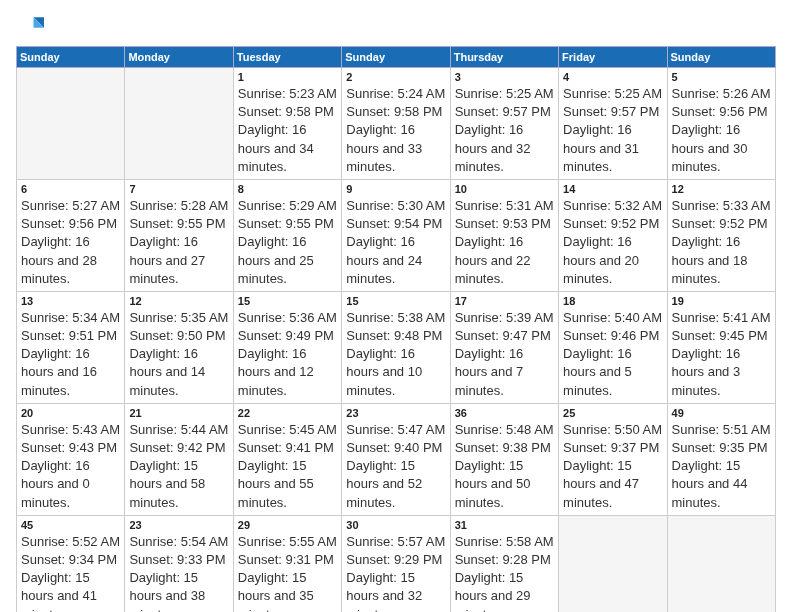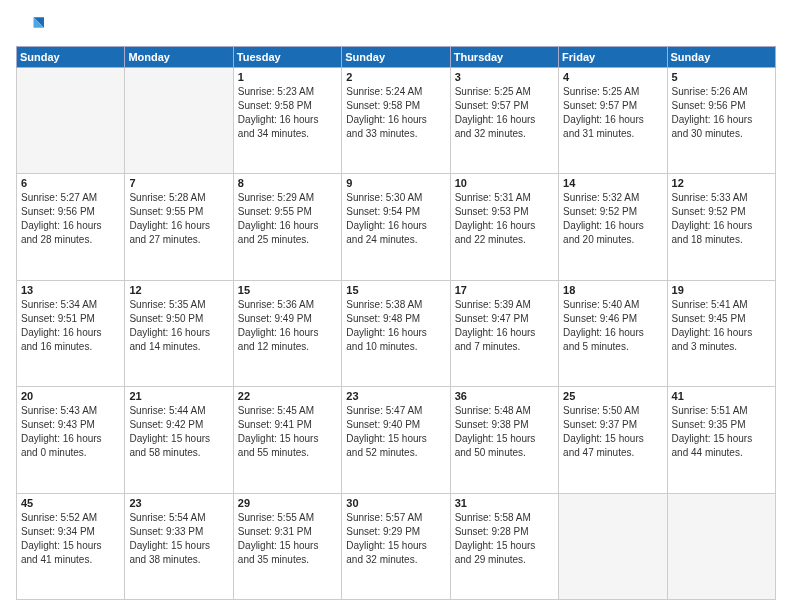--- a/index.html
+++ b/index.html
@@ -82,21 +82,21 @@
     .calendar td.empty {
       background: #f5f5f5;
     }
     .day-num {
       font-size: 11px;
       font-weight: bold;
       color: #222;
       margin-bottom: 2px;
     }
     .day-info {
-      font-size: 10px;
+      font-size: 13px;
       color: #333;
       line-height: 1.4;
     }
   </style>
 </head>
 <body>
 
 <div class="page">
   <div class="header">
     <div class="logo">
@@ -232,21 +232,21 @@
           </td>
           <td>
             <div class="day-num">36</div>
             <div class="day-info">Sunrise: 5:48 AM<br>Sunset: 9:38 PM<br>Daylight: 15 hours and 50 minutes.</div>
           </td>
           <td>
             <div class="day-num">25</div>
             <div class="day-info">Sunrise: 5:50 AM<br>Sunset: 9:37 PM<br>Daylight: 15 hours and 47 minutes.</div>
           </td>
           <td>
-            <div class="day-num">41</div>
+            <div class="day-num">49</div>
             <div class="day-info">Sunrise: 5:51 AM<br>Sunset: 9:35 PM<br>Daylight: 15 hours and 44 minutes.</div>
           </td>
         </tr>
         <tr>
           <td>
             <div class="day-num">45</div>
             <div class="day-info">Sunrise: 5:52 AM<br>Sunset: 9:34 PM<br>Daylight: 15 hours and 41 minutes.</div>
           </td>
           <td>
             <div class="day-num">23</div>

